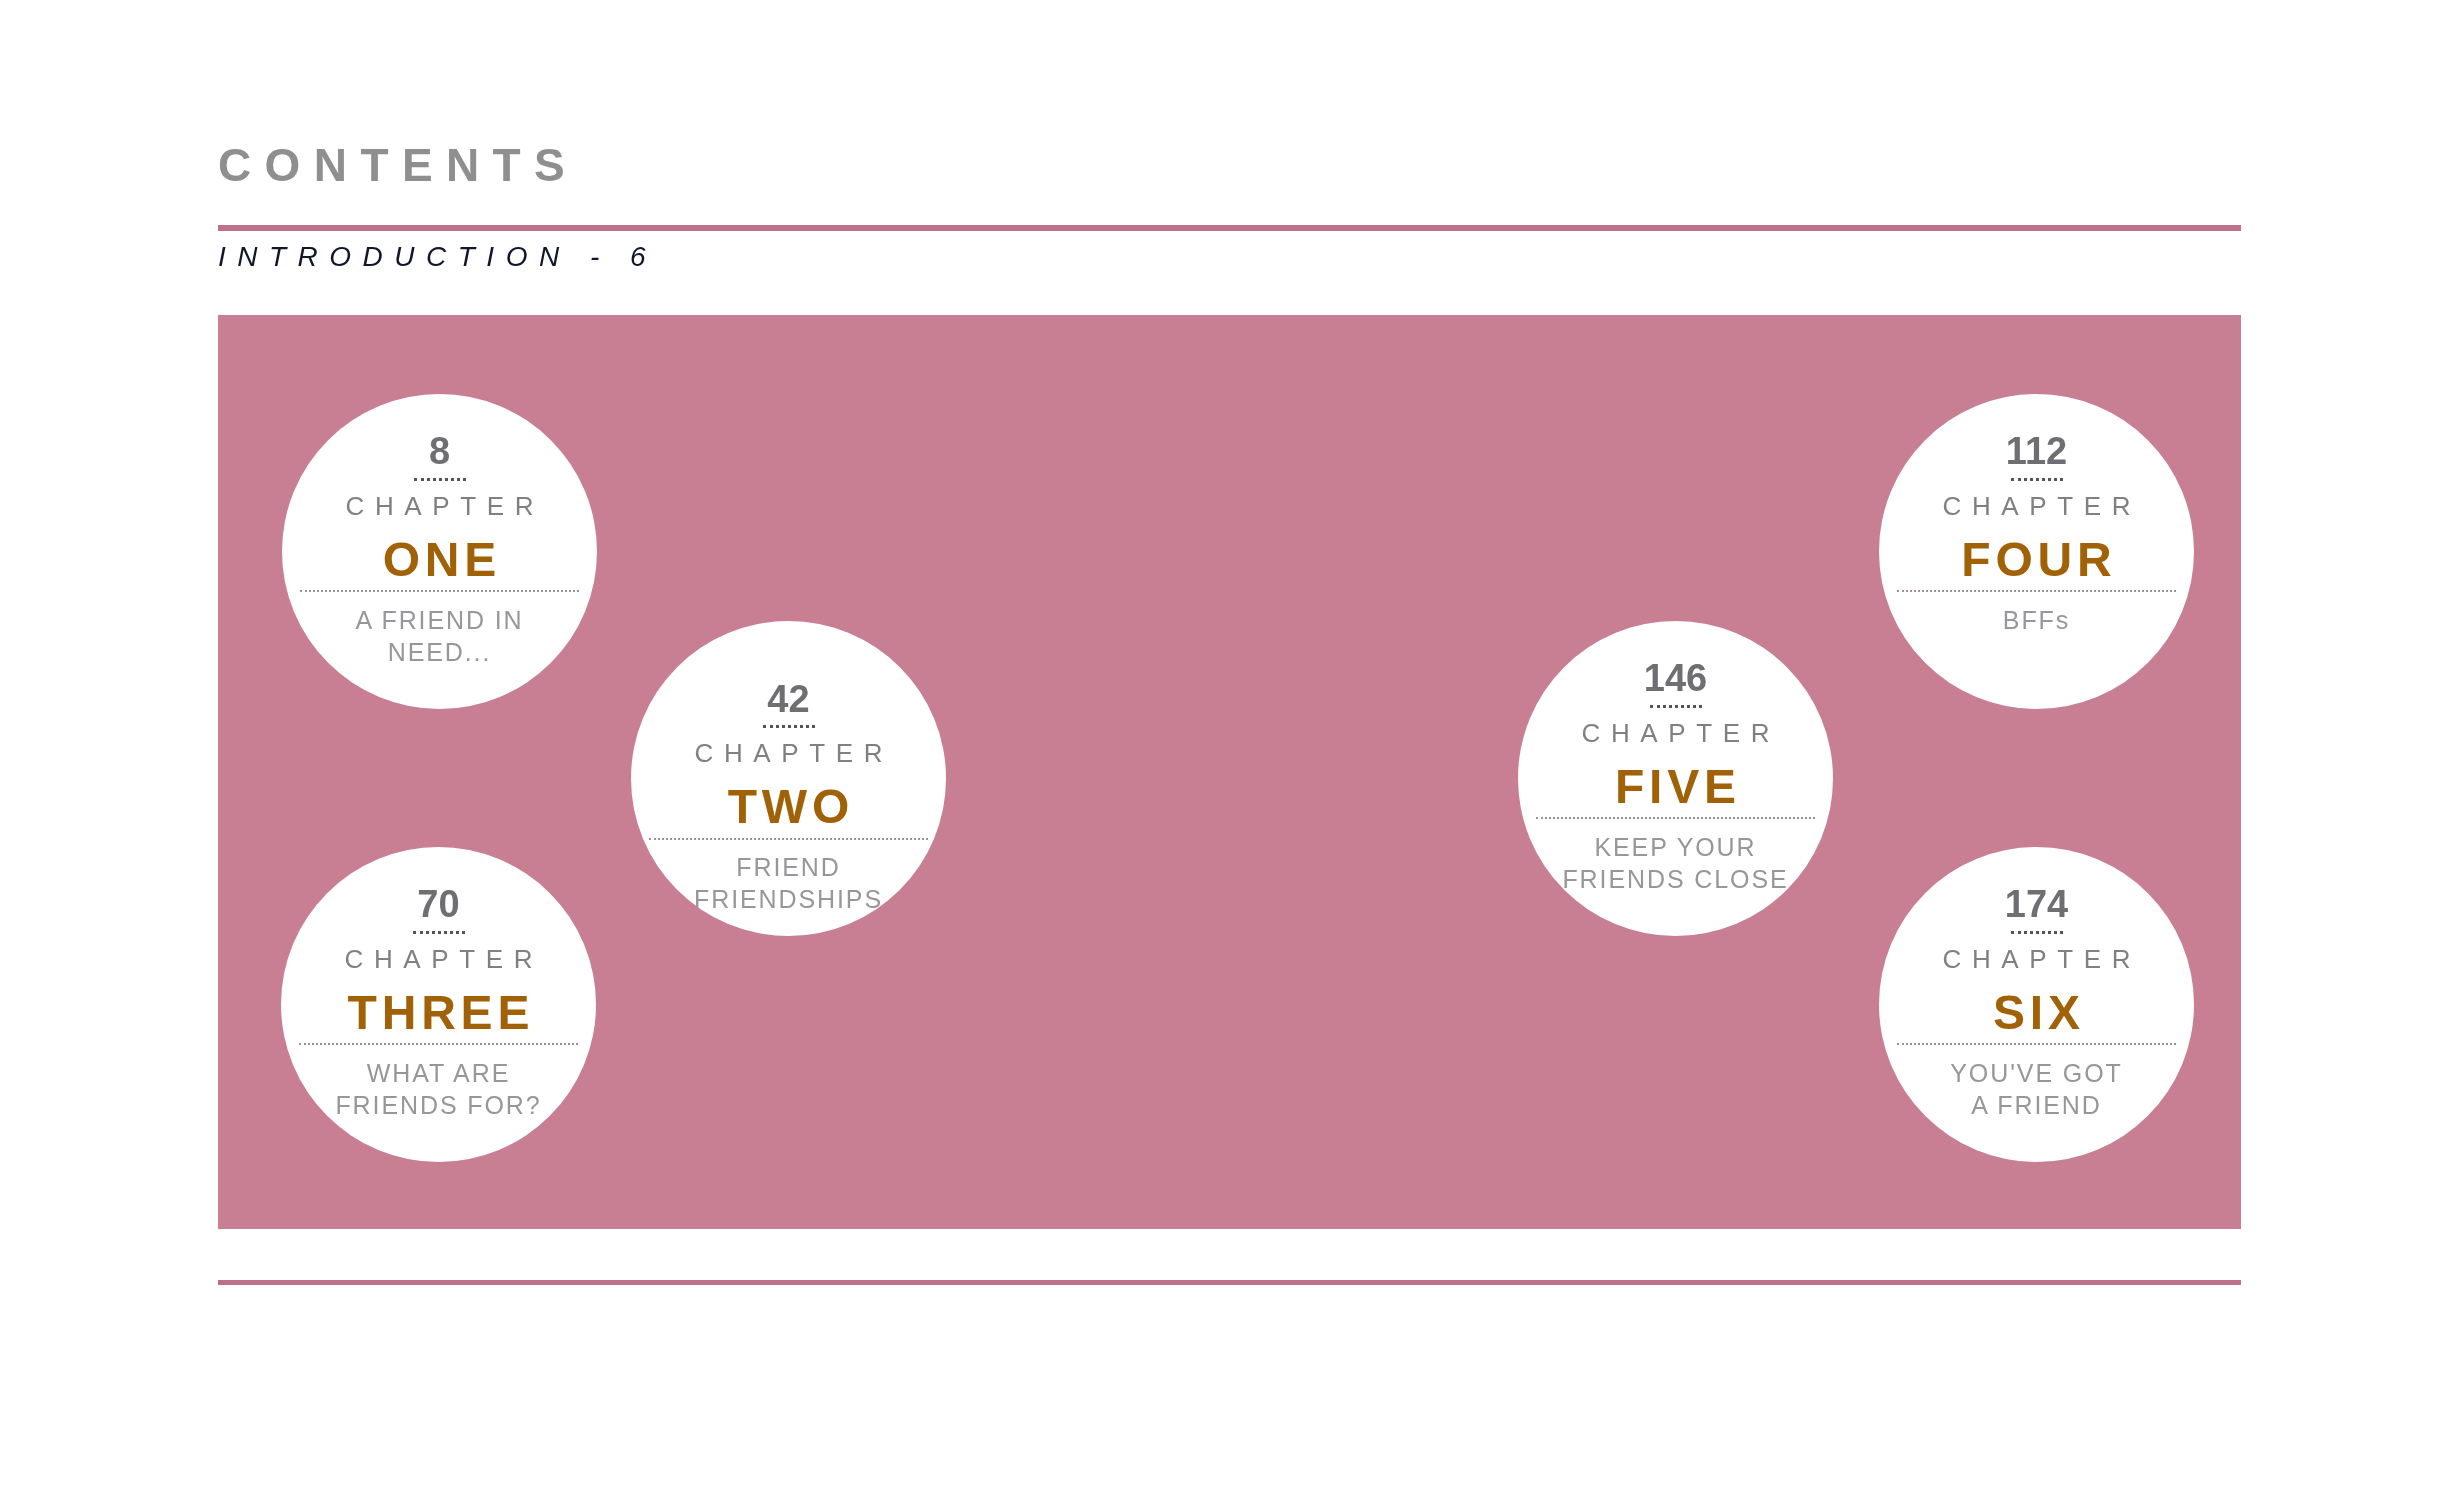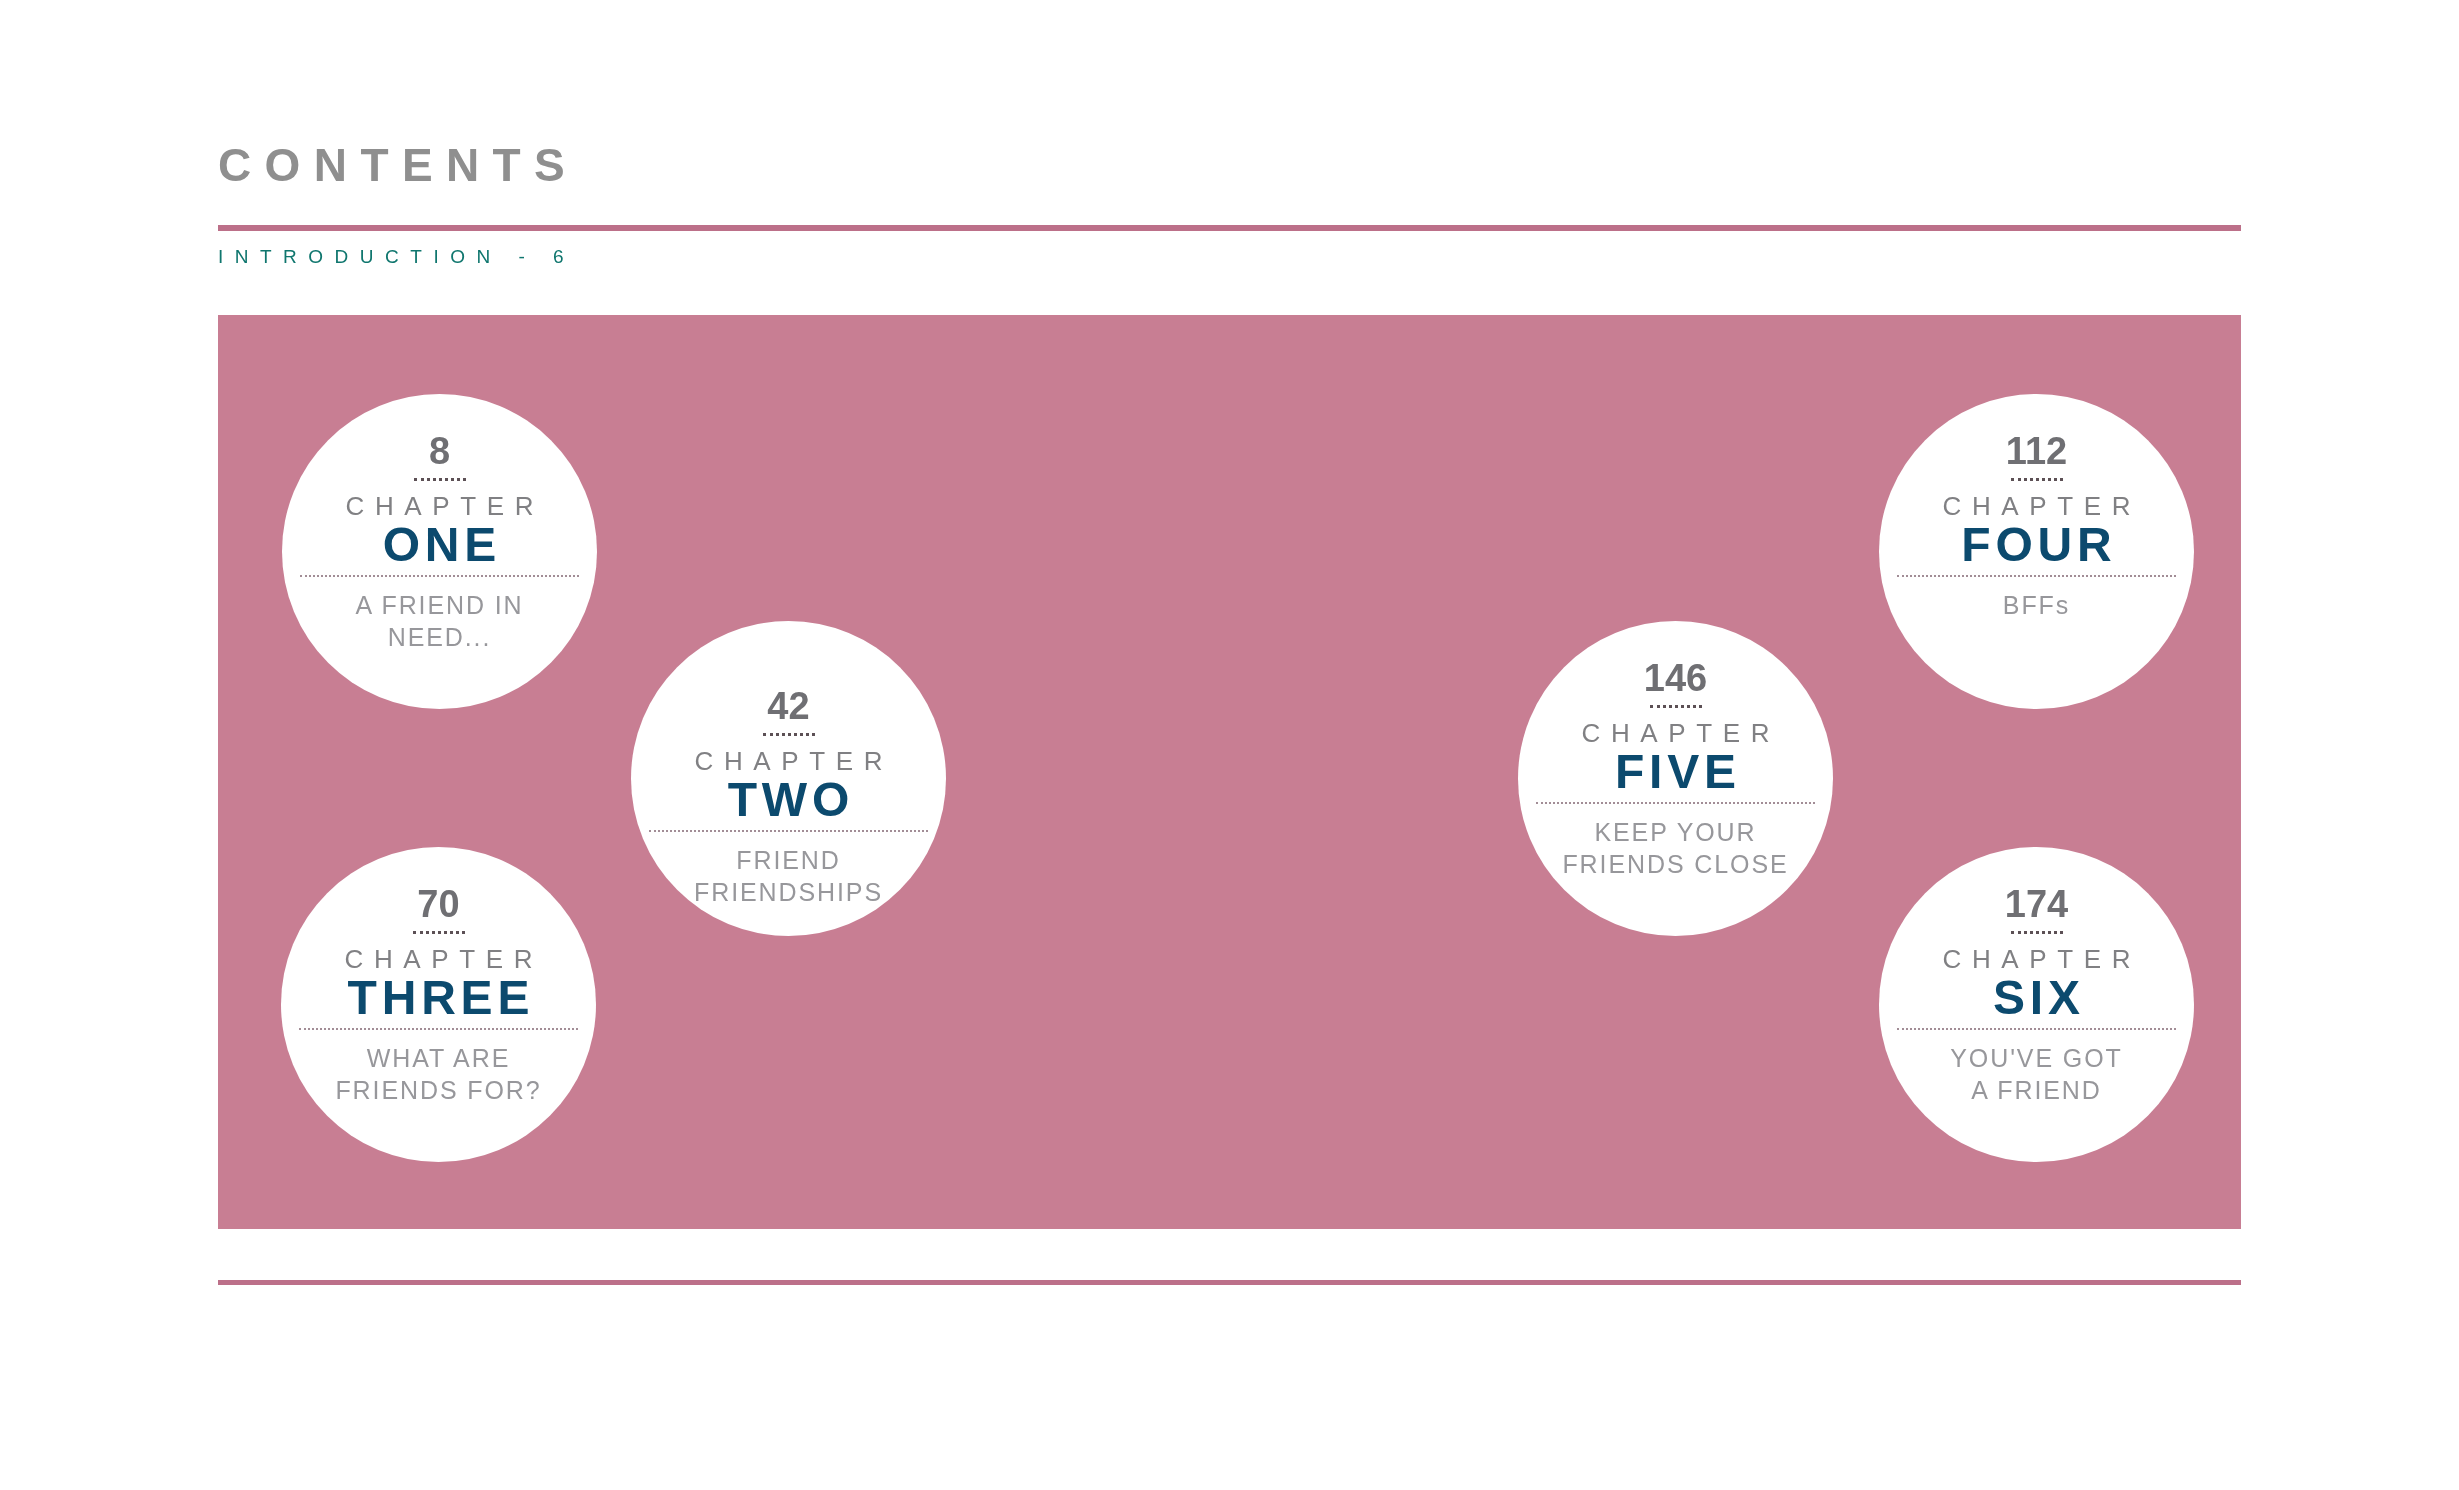--- a/index.html
+++ b/index.html
@@ -24,25 +24,26 @@
   }
   .top-rule {
     position: absolute;
     left: 218px; top: 225px;
     width: 2023px; height: 5.8px;
     background: #bc7089;
   }
   .intro-line {
     position: absolute;
     left: 218px; top: 242px;
-    font-size: 19px;
+    font-size: 28px;
     letter-spacing: 11.5px;
-    color: #0f766e;
+    color: #0f172a;
     line-height: 29px;
     white-space: nowrap;
+    font-style: italic;
   }
 
   
   .band {
     position: absolute;
     left: 218px; top: 315px;
     width: 2023px; height: 914px;
     background: #c87e93;
   }
 
@@ -85,23 +86,23 @@
     text-indent: 10.6px;
     color: #808083;
     line-height: 27px;
     white-space: nowrap;
   }
   .circle .chapter-name {
     font-size: 48px;
     font-weight: 700;
     letter-spacing: 4.8px;
     text-indent: 4.8px;
-    color: #0c4a6e;
+    color: #a16207;
     line-height: 46px;
-    margin-top: 2px;
+    margin-top: 17px;
     white-space: nowrap;
   }
   .circle .dots-long {
     width: 279px; height: 0;
     border-top: 2.9px dotted #a28d96;
     margin-top: 7.7px;
   }
   .circle .subtitle {
     margin-top: 11.5px;
     font-size: 25px;

